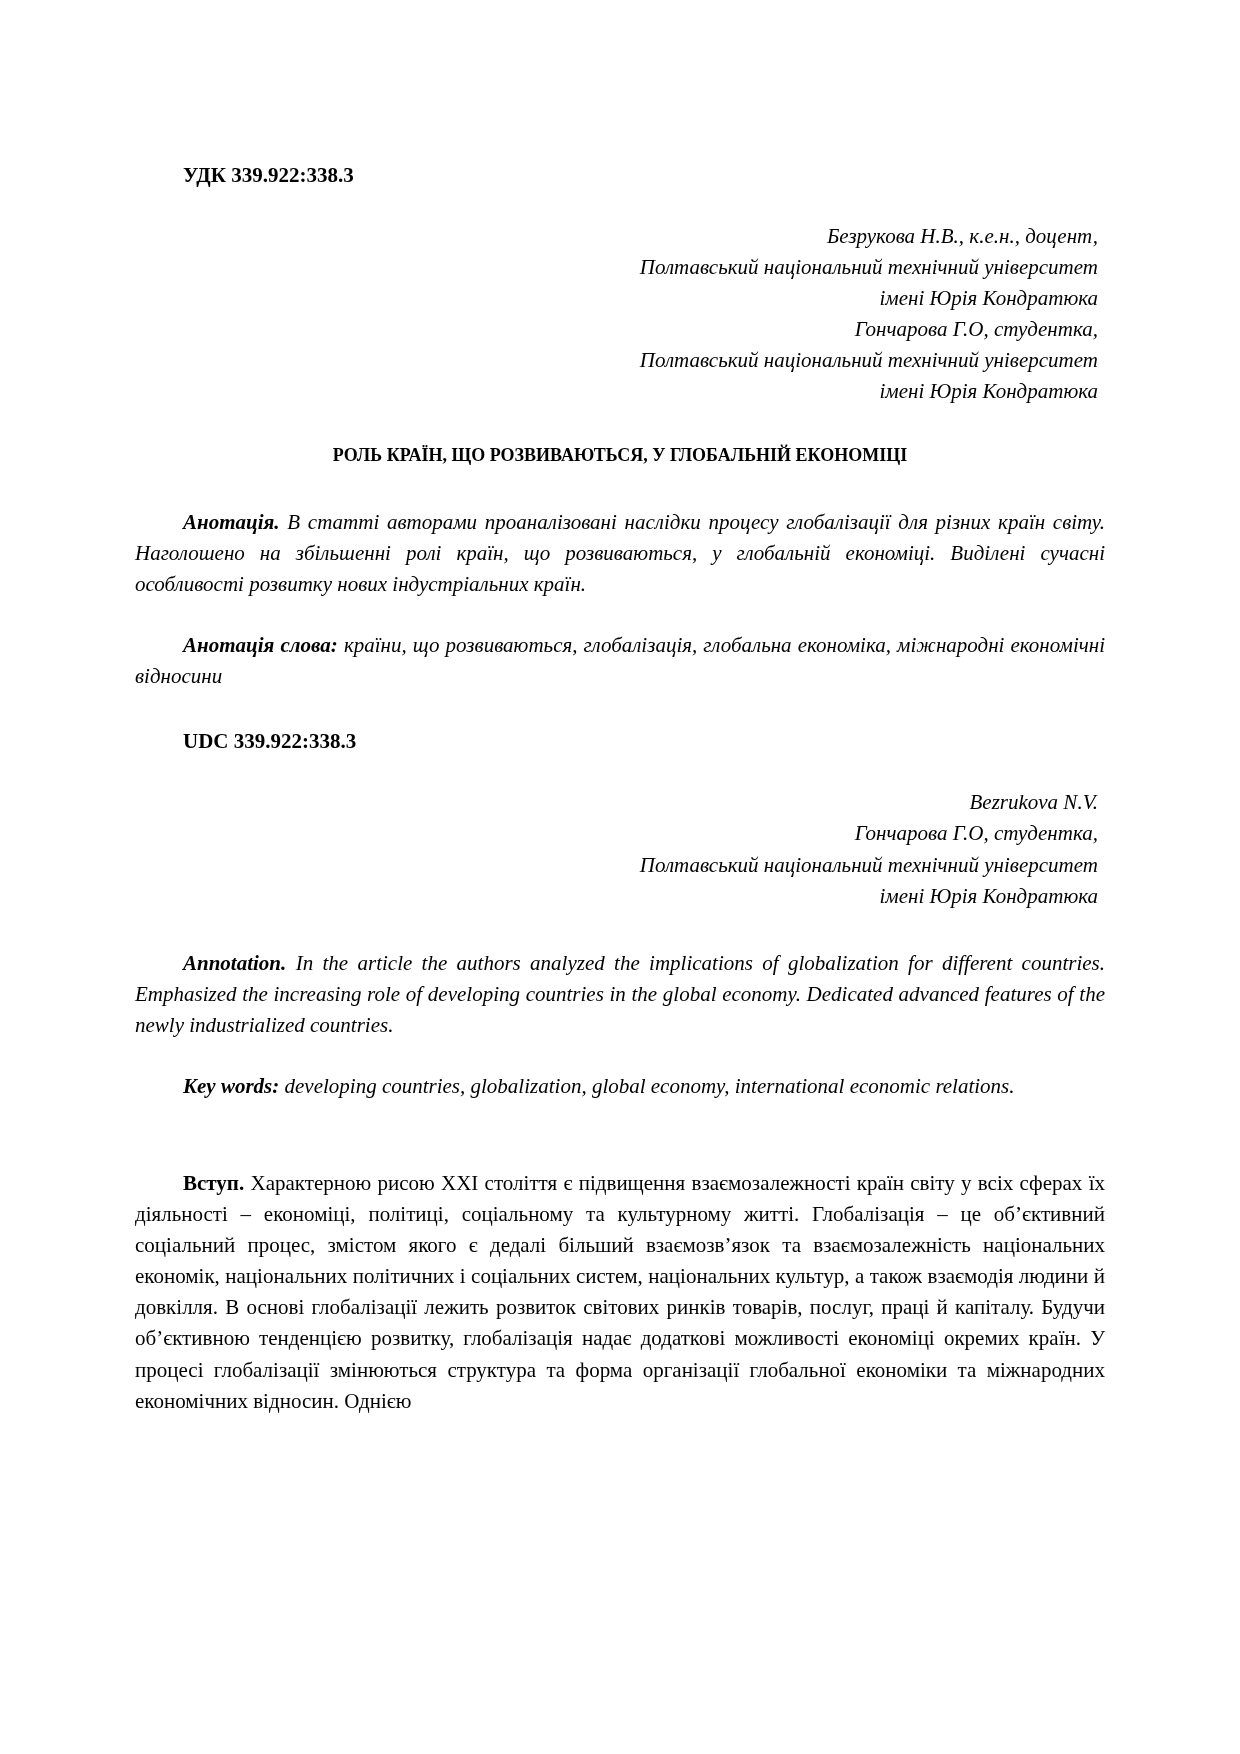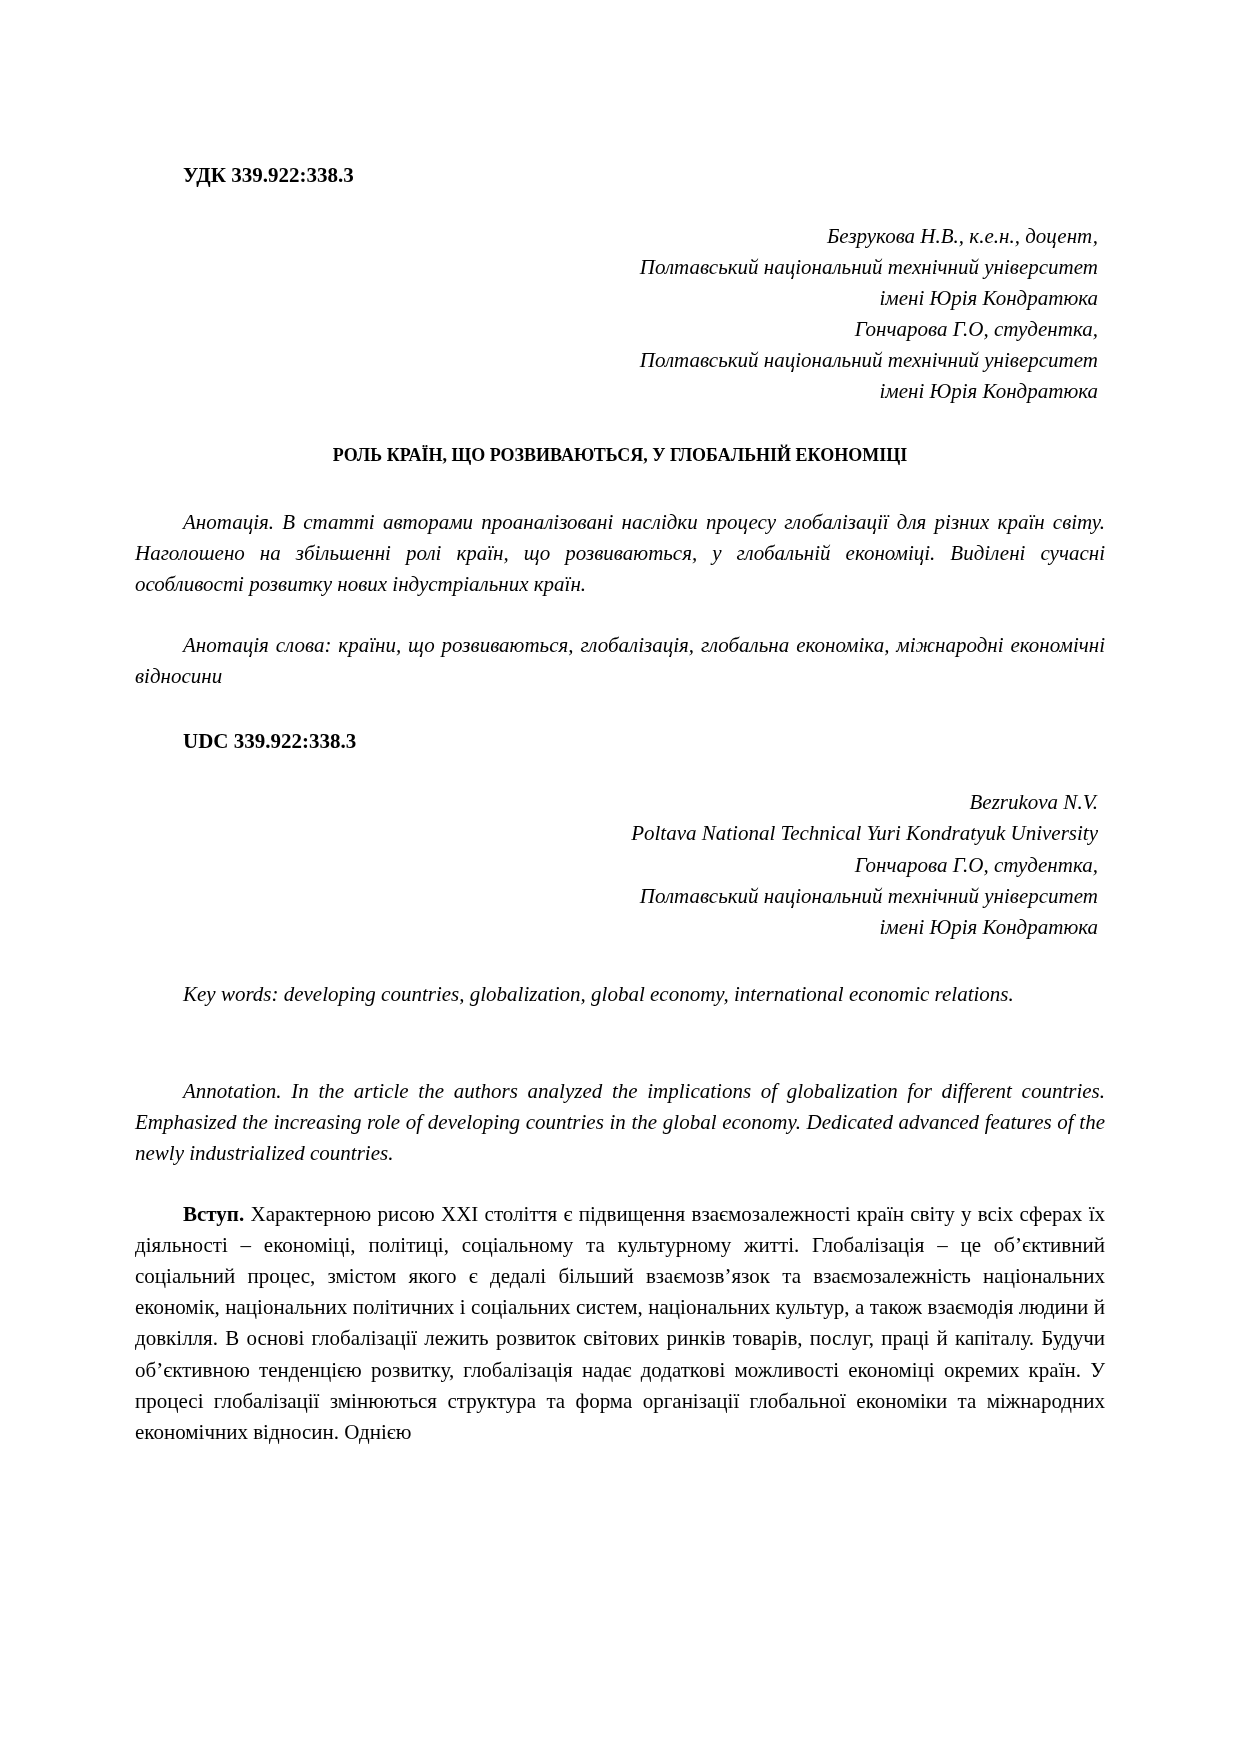--- a/index.html
+++ b/index.html
@@ -11,21 +11,21 @@
     padding: 160px 135px 40px 135px;
     background: #ffffff;
     color: #000000;
     font-family: "Liberation Serif", "DejaVu Serif", serif;
     font-size: 21px;
     line-height: 1.48;
     overflow: hidden;
   }
   .bold { font-weight: bold; }
   .italic { font-style: italic; }
-  .bold-italic { font-weight: normal; font-style: italic; }
+  .bold-italic { font-weight: bold; font-style: italic; }
   .udc {
     font-weight: bold;
     text-indent: 48px;
     margin: 0 0 30px 0;
   }
   .authors {
     text-align: right;
     font-style: italic;
     margin: 0 7px 36px 0;
   }
@@ -72,35 +72,34 @@
 
   <p class="para italic keywords">
     <span class="bold-italic">Анотація слова:</span>
     <span>країни, що розвиваються, глобалізація, глобальна економіка, міжнародні економічні відносини</span>
   </p>
 
   <p class="udc">UDC 339.922:338.3</p>
 
   <div class="authors">
     <div class="line">Bezrukova N.V.</div>
-    <div class="line">Poltava National Technical Yuri Kondratyuk University</div>
     <div class="line">Гончарова Г.О, студентка,</div>
     <div class="line">Полтавський національний технічний університет</div>
     <div class="line">імені Юрія Кондратюка</div>
   </div>
 
 
+  <p class="para italic">
+    <span class="bold-italic">Annotation.</span>
+    <span>In the article the authors analyzed the implications of globalization for different countries. Emphasized the increasing role of developing countries in the global economy. Dedicated advanced features of the newly industrialized countries.</span>
+  </p>
+
   <p class="para italic keywords keywords-en">
     <span class="bold-italic">Key words:</span>
     <span>developing countries, globalization, global economy, international economic relations.</span>
-  </p>
-
-  <p class="para italic">
-    <span class="bold-italic">Annotation.</span>
-    <span>In the article the authors analyzed the implications of globalization for different countries. Emphasized the increasing role of developing countries in the global economy. Dedicated advanced features of the newly industrialized countries.</span>
   </p>
 
   <p class="para intro">
     <span class="bold">Вступ.</span>
     <span>Характерною рисою ХХІ століття є підвищення взаємозалежності країн світу у всіх сферах їх діяльності – економіці, політиці, соціальному та культурному житті. Глобалізація – це об’єктивний соціальний процес, змістом якого є дедалі більший взаємозв’язок та взаємозалежність національних економік, національних політичних і соціальних систем, національних культур, а також взаємодія людини й довкілля. В основі глобалізації лежить розвиток світових ринків товарів, послуг, праці й капіталу. Будучи об’єктивною тенденцією розвитку, глобалізація надає додаткові можливості економіці окремих країн. У процесі глобалізації змінюються структура та форма організації глобальної економіки та міжнародних економічних відносин. Однією</span>
   </p>
 
 </div>
 
 </body></html>

